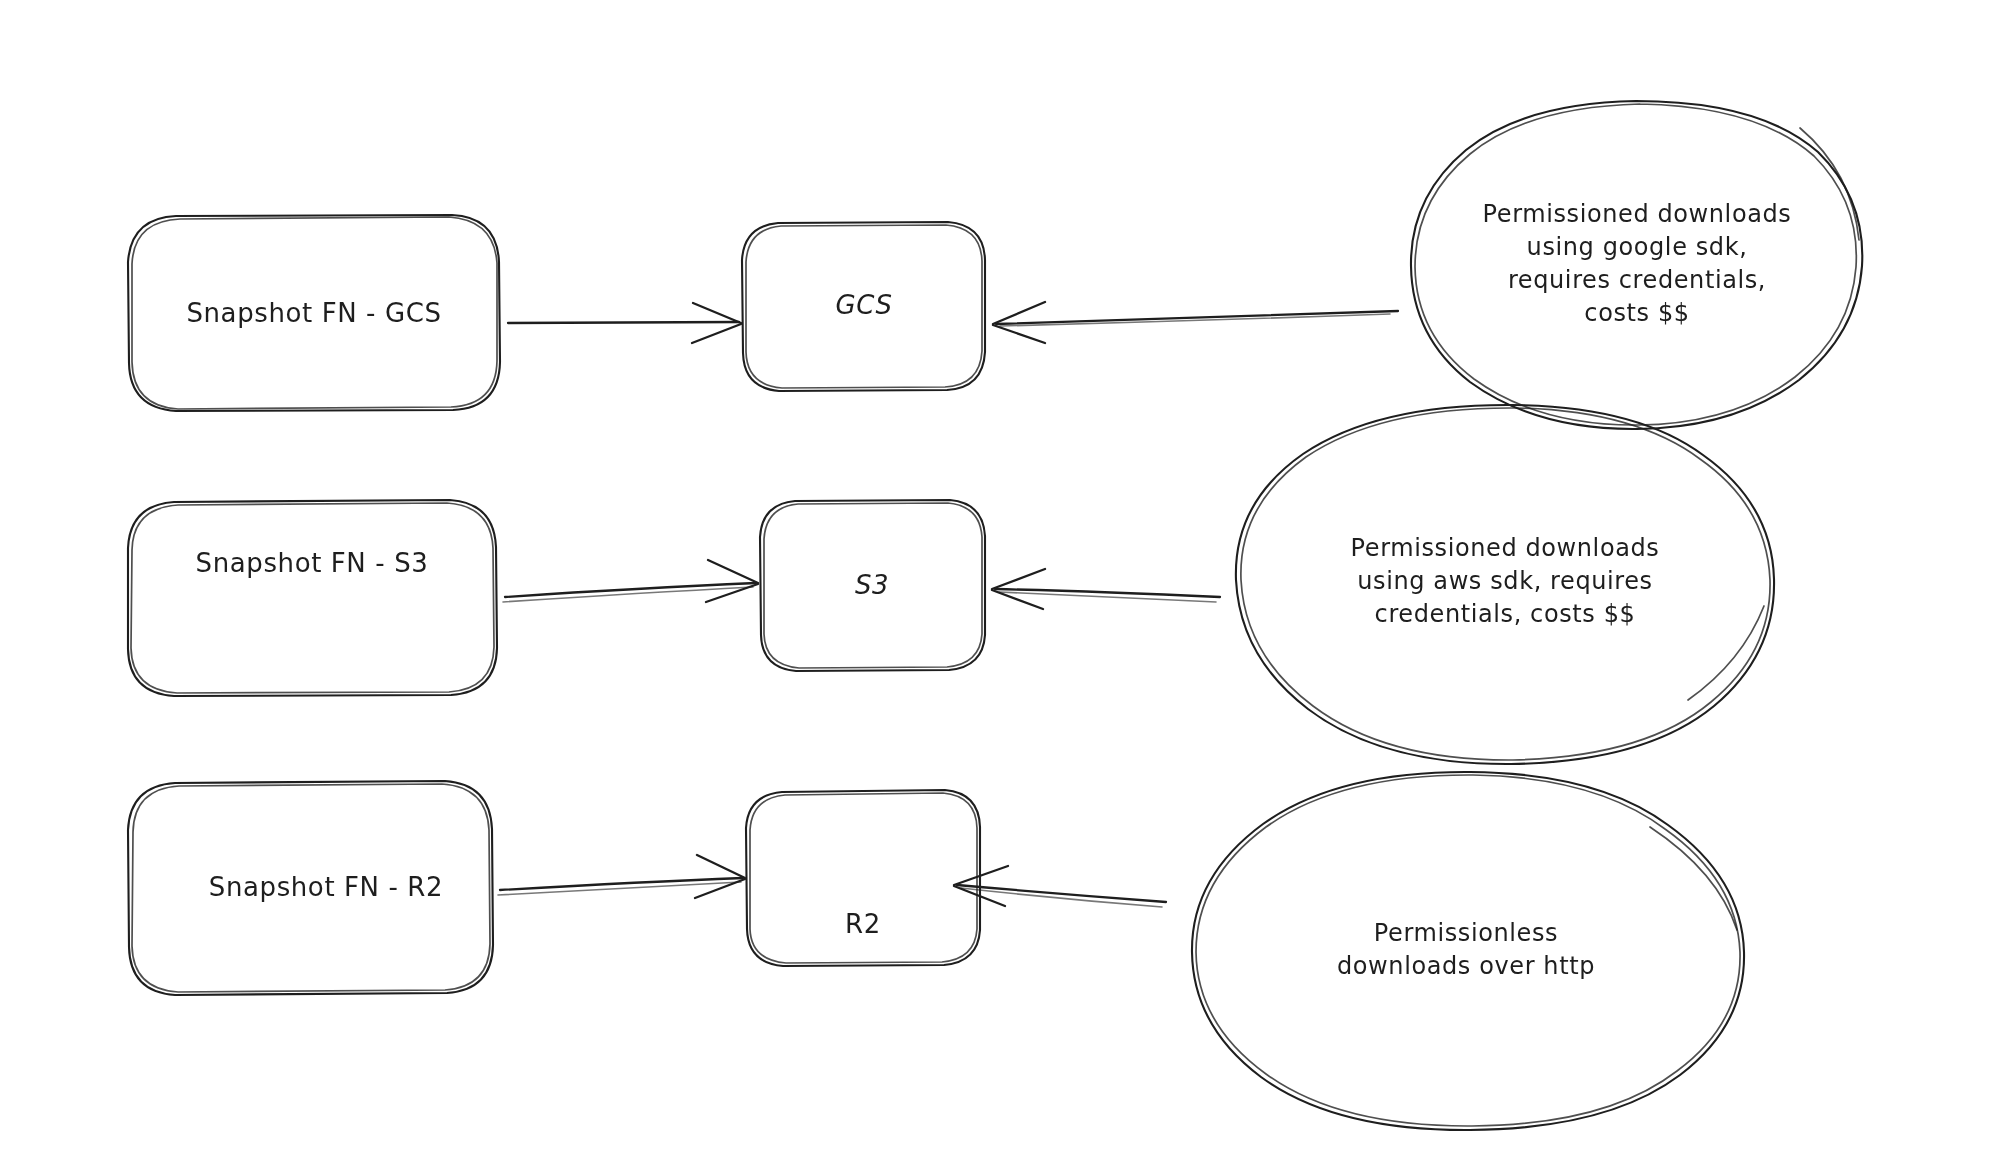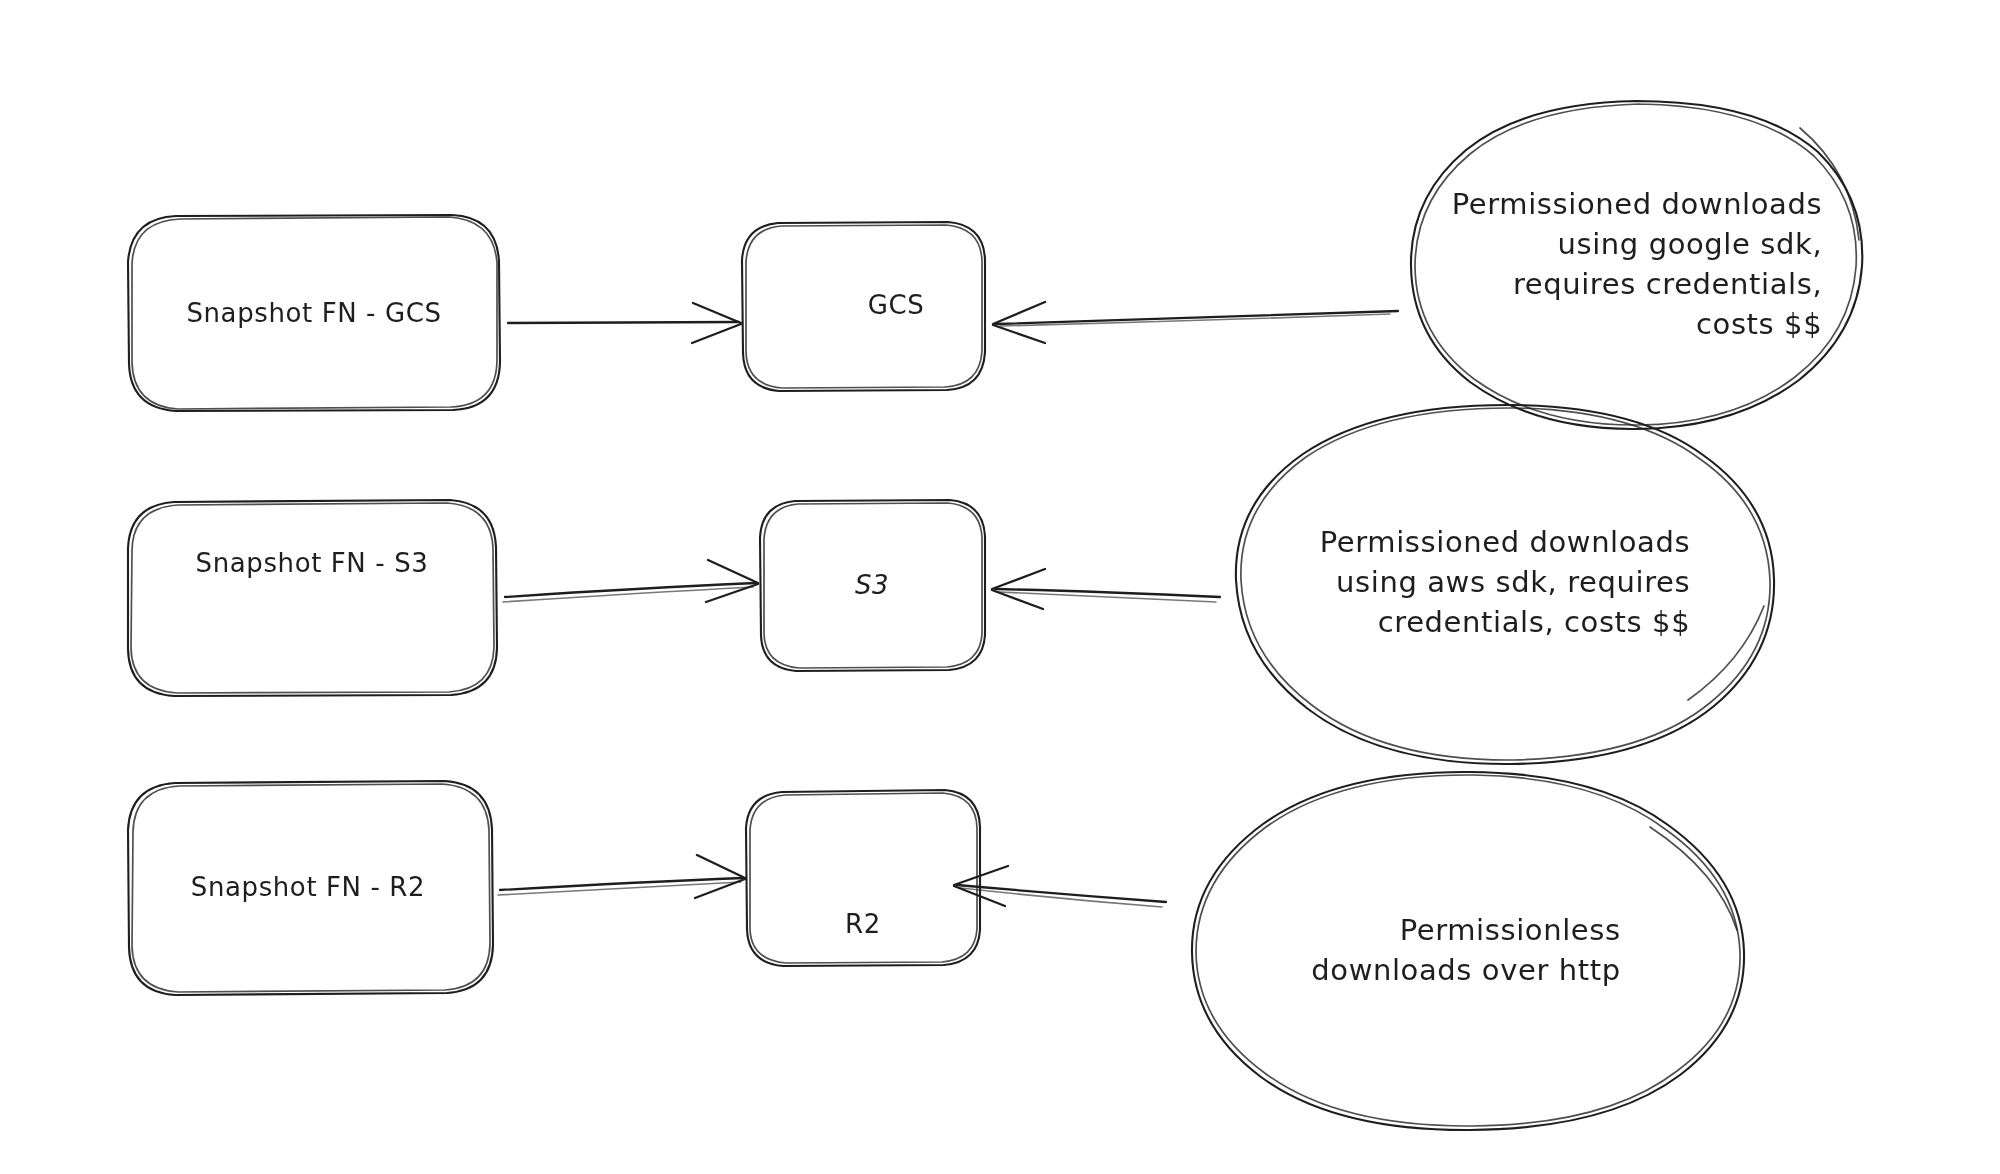--- a/index.html
+++ b/index.html
@@ -61,22 +61,21 @@
     pointer-events: none;
   }
   .label-box {
     font-size: 26px;
     text-align: right;
   }
   .label-store {
     font-size: 26px;
   }
   .label-note {
-    font-size: 29px;
-    text-align: right;
+    font-size: 24px;
   }
 </style>
 </head>
 <body>
 
 <div id="canvas">
 
   <svg id="sketch" viewBox="0 0 2000 1174" xmlns="http://www.w3.org/2000/svg">
 
     <g>
@@ -165,35 +164,35 @@
       <path class="arrow-line" d="M 1166 902 Q 1060 894 957 885"></path>
       <path class="arrow-line" d="M 1008 866 L 954 885"></path>
       <path class="arrow-line" d="M 1005 906 L 954 886"></path>
       <path class="arrow-line-faint" d="M 1162 907 Q 1060 899 961 888"></path>
     </g>
 
   </svg>
 
   <div class="node-label label-box" style="left:314px; top:314px;">Snapshot FN - GCS</div>
 
-  <div class="node-label label-store" style="left:896px; top:306px;">GCS</div>
+  <div class="node-label label-store" style="left:864px; top:306px;font-style:italic;">GCS</div>
 
   <div class="node-label label-note" style="left:1637px; top:264px;">Permissioned downloads
 using google sdk,
 requires credentials,
 costs $$</div>
 
   <div class="node-label label-box" style="left:312px; top:564px;">Snapshot FN - S3</div>
 
   <div class="node-label label-store" style="left:872px; top:586px;font-style:italic;">S3</div>
 
   <div class="node-label label-note" style="left:1505px; top:582px;">Permissioned downloads
 using aws sdk, requires
 credentials, costs $$</div>
 
-  <div class="node-label label-box" style="left:308px; top:888px;">Snapshot FN - R2</div>
+  <div class="node-label label-box" style="left:326px; top:888px;">Snapshot FN - R2</div>
 
   <div class="node-label label-store" style="left:863px; top:925px;">R2</div>
 
   <div class="node-label label-note" style="left:1466px; top:950px;">Permissionless
 downloads over http</div>
 
 </div>
 
 </body></html>

